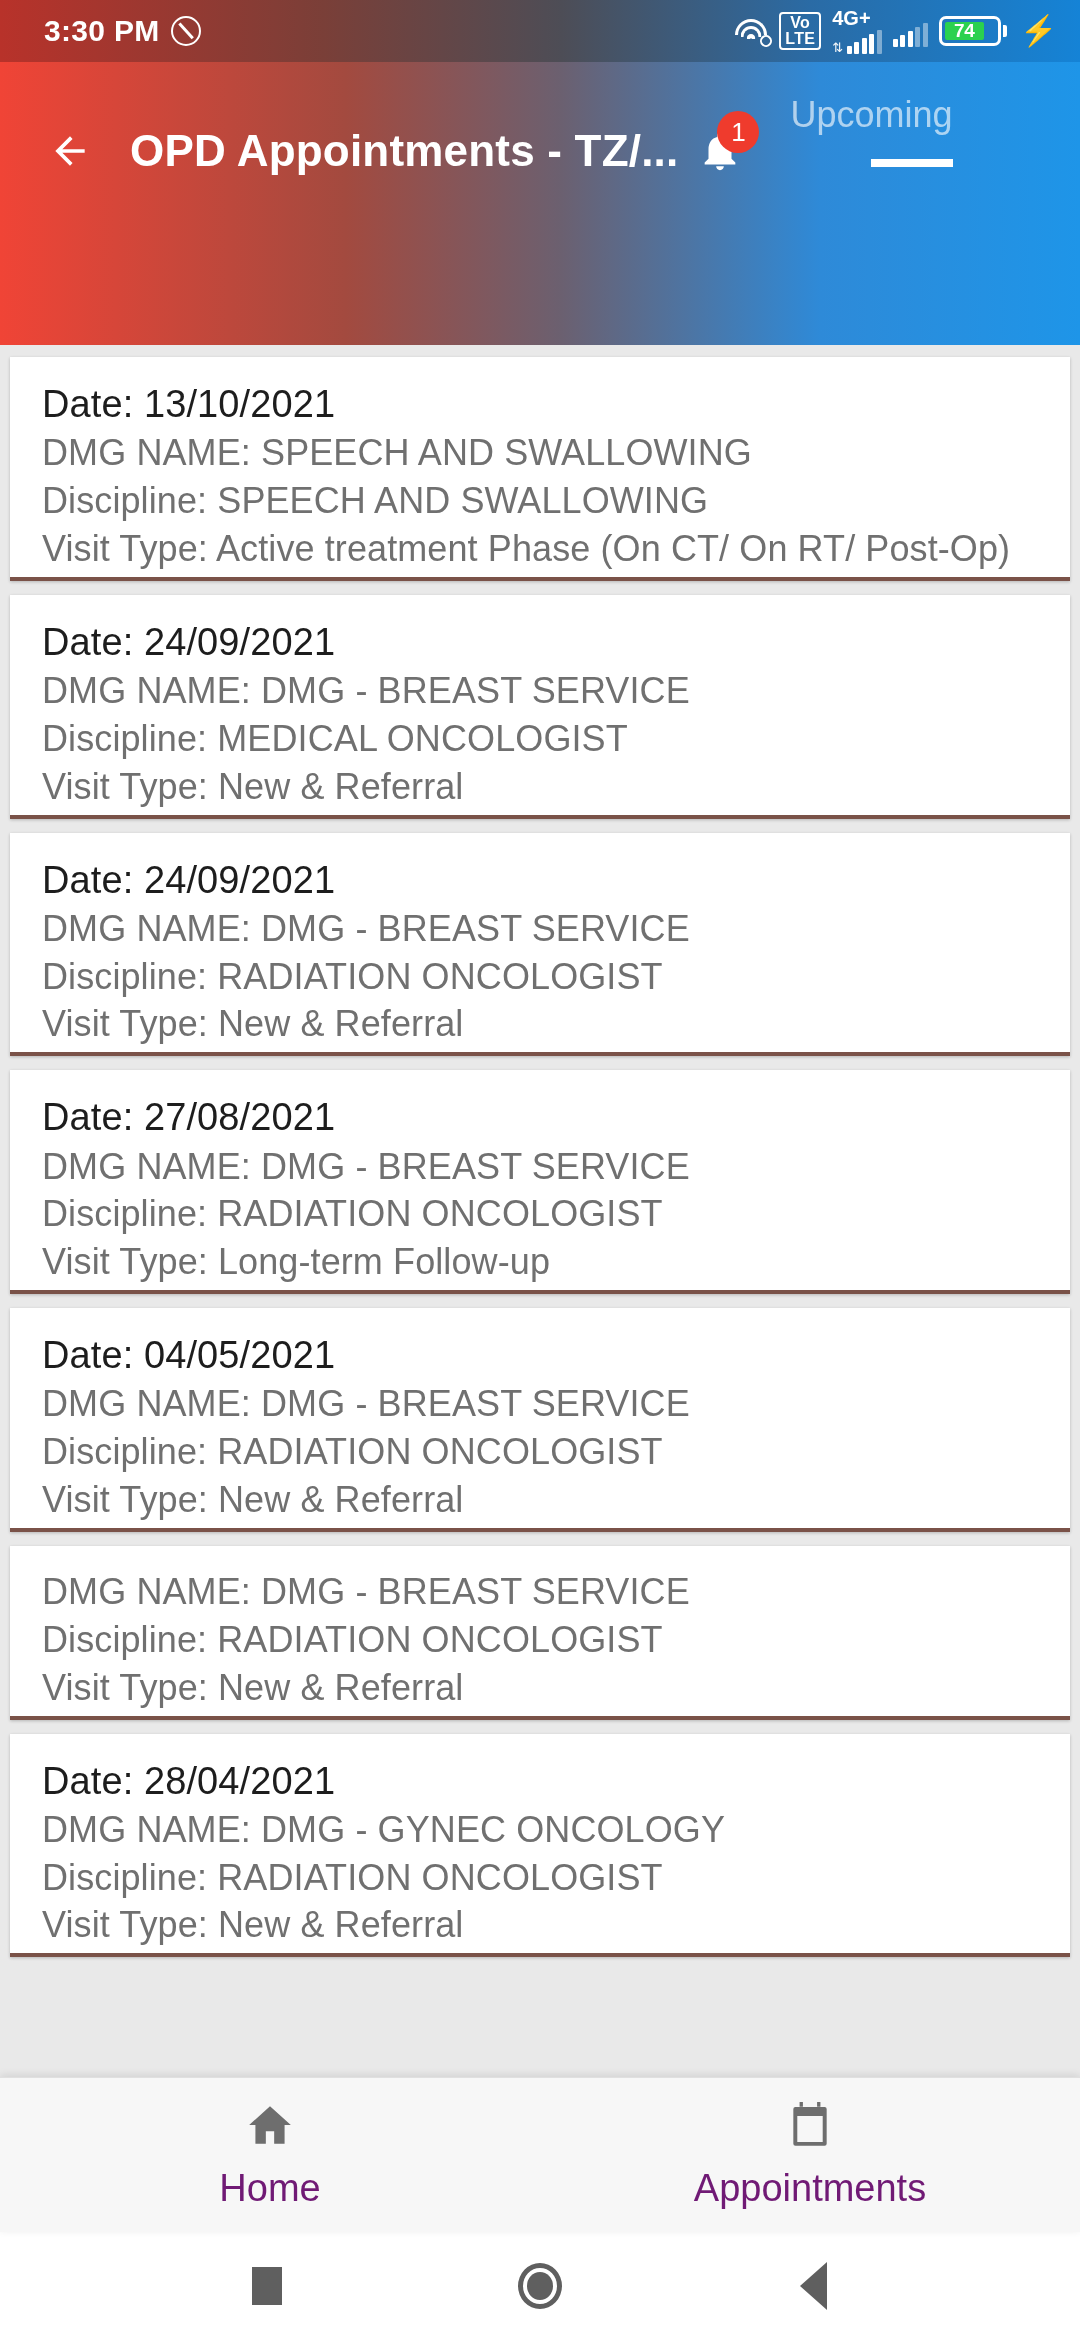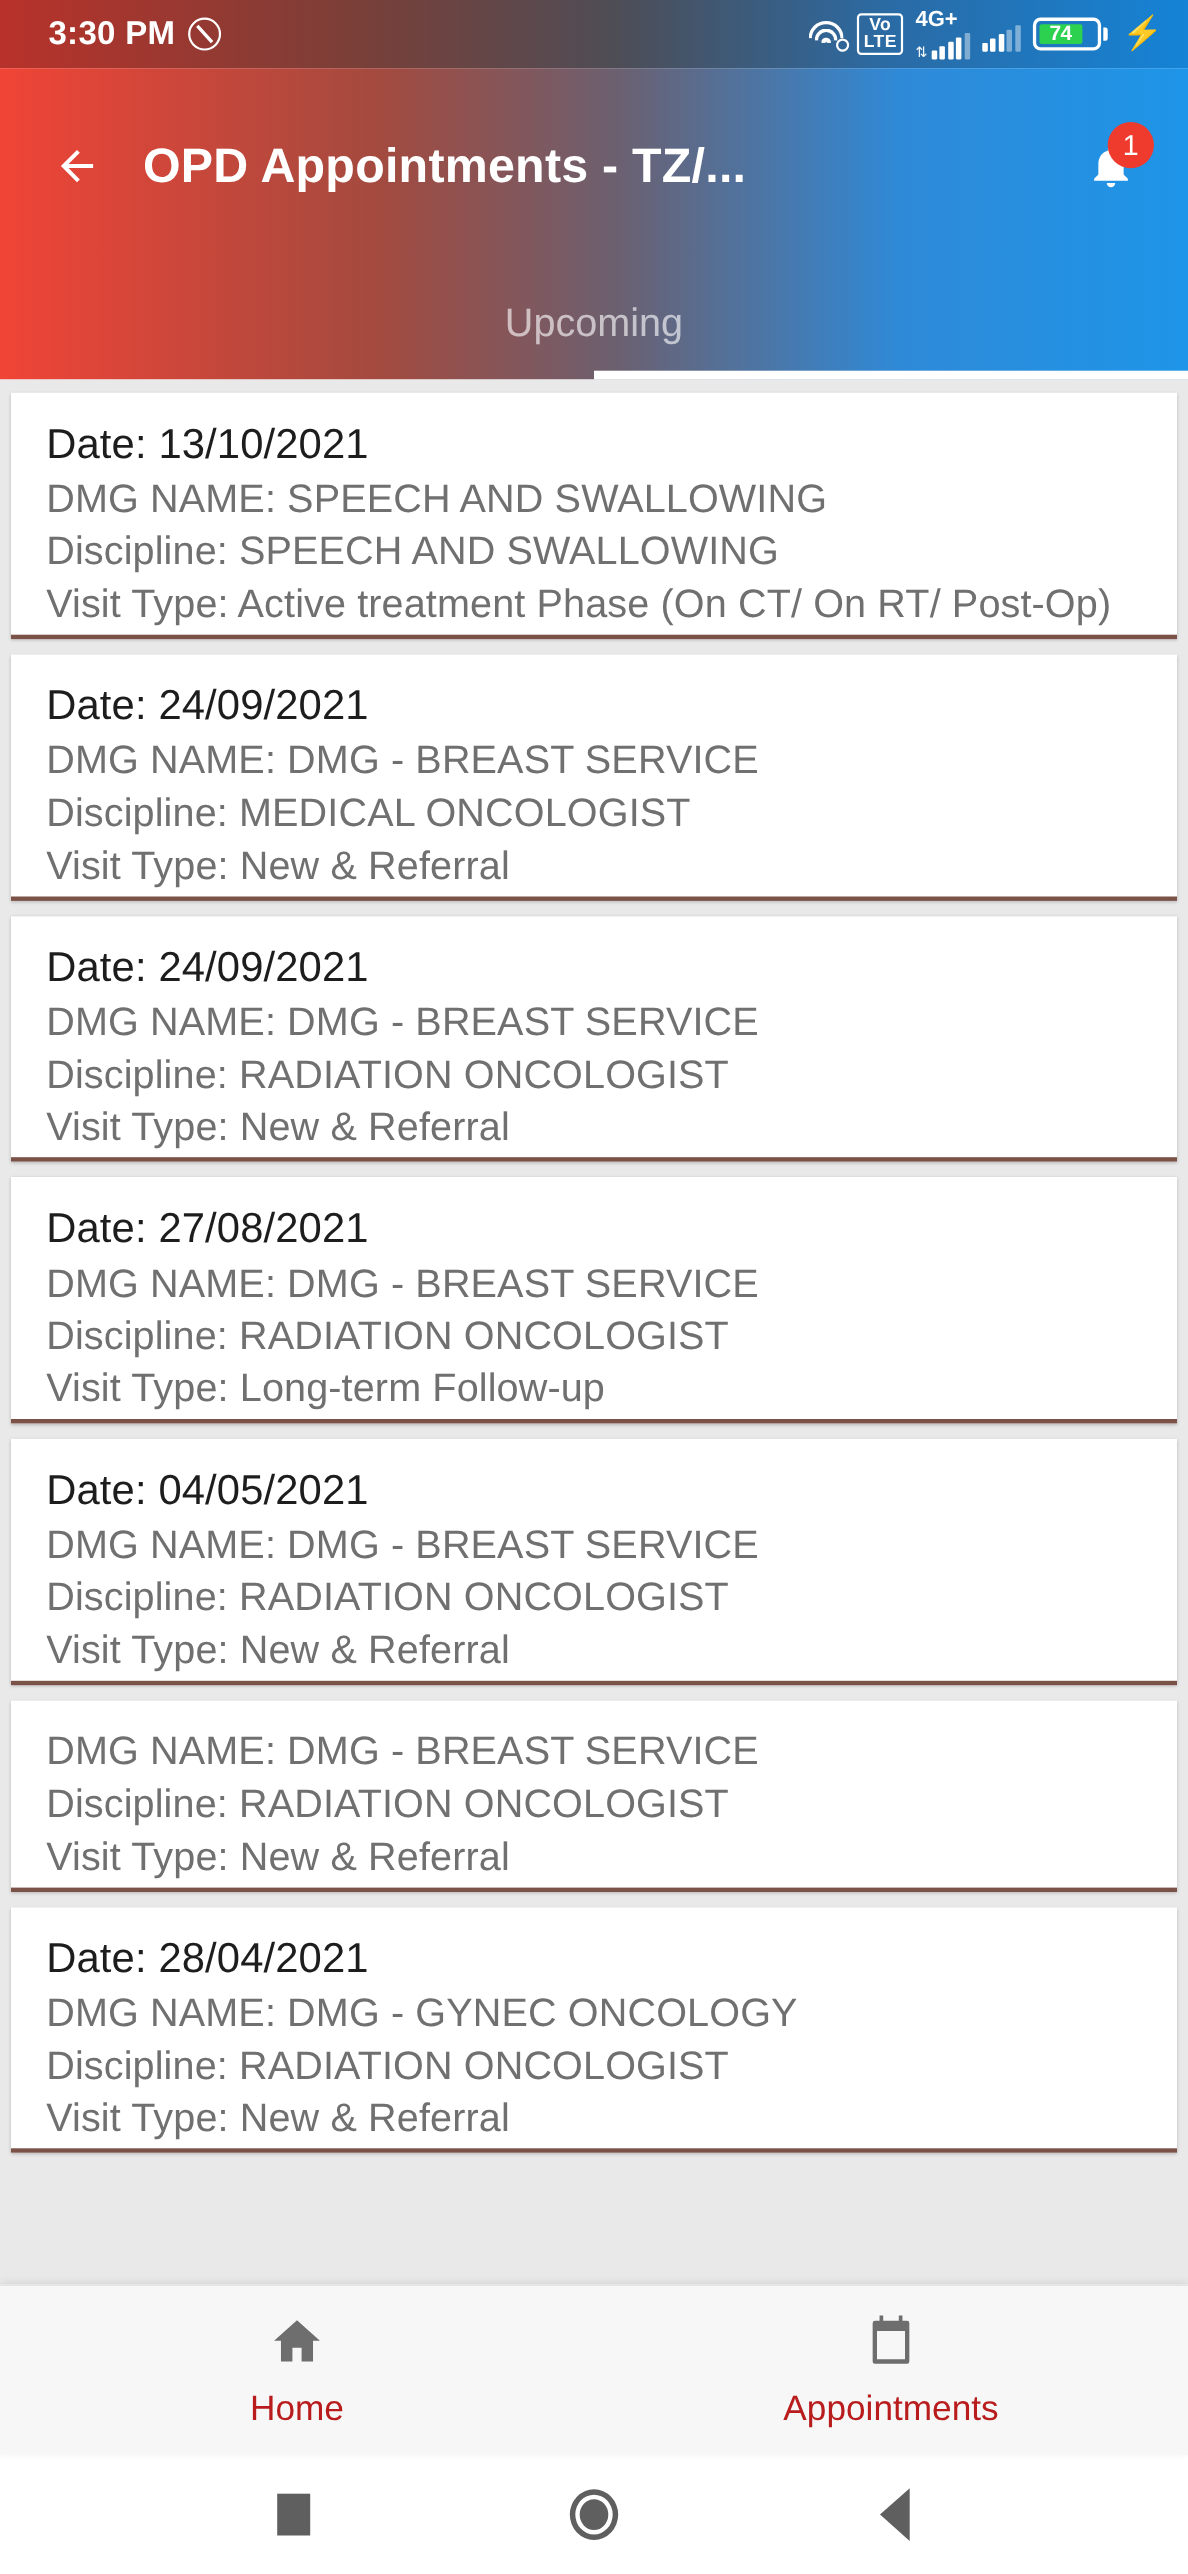--- a/index.html
+++ b/index.html
@@ -52,21 +52,21 @@
         display:flex; align-items:center; }
   .batt-fill { background:#2bd14f; height:100%; border-radius:2px; display:flex;
         align-items:center; justify-content:center; }
   .batt-pct { color:#fff; font-size:19px; font-weight:bold; letter-spacing:-0.5px; }
   .batt-cap { width:4px; height:12px; background:#fff; border-radius:0 2px 2px 0; margin-left:2px; }
   .bolt { color:#fff; font-size:30px; line-height:1; margin-left:3px; font-weight:bold; }
 
   
   .appbar-wrap {
     background:linear-gradient(to right, #f04436 0%, #a34a3f 32%, #6b6070 52%, #2e8ad8 76%, #1e95e8 100%);
-    flex:0 0 283px; display:flex; flex-direction:column; position:relative;
+    flex:0 0 283px; display:flex; flex-direction:row; position:relative;
   }
   .appbar { height:178px; display:flex; align-items:center; padding:0 28px 0 34px; position:relative; }
   .back-btn { width:72px; height:72px; display:flex; align-items:center; justify-content:center;
         flex:0 0 72px; cursor:pointer; }
   .back-btn svg { width:44px; height:44px; }
   .appbar-title { color:#fff; font-size:44px; font-weight:bold; margin-left:24px;
         white-space:nowrap; overflow:hidden; letter-spacing:0.2px; flex:1; }
   .bell-wrap { position:relative; width:84px; height:84px; display:flex; align-items:center;
         justify-content:center; flex:0 0 84px; cursor:pointer; }
   .bell-wrap svg { width:46px; height:46px; }
@@ -94,21 +94,21 @@
 
   
   .bottomnav {
     flex:0 0 155px; background:#f7f7f7; display:flex; align-items:center;
     border-top:1px solid #e0e0e0; box-shadow:0 -2px 8px rgba(0,0,0,0.10);
     position:relative; z-index:5;
   }
   .navitem { flex:1; display:flex; flex-direction:column; align-items:center;
         justify-content:center; gap:13px; cursor:pointer; }
   .navitem svg { width:50px; height:50px; fill:#6e6e6e; }
-  .navlabel { color:#b91c1c; font-size:32px; }
+  .navlabel { color:#701a75; font-size:38px; }
 
   
   .androidnav { flex:0 0 108px; background:#ffffff; display:flex; align-items:center;
         justify-content:space-around; padding:0 130px; }
   .an-btn { display:flex; align-items:center; justify-content:center; width:90px; height:90px;
         cursor:pointer; }
   .an-square { width:30px; height:38px; background:#5f5f5f; }
   .an-circle { width:44px; height:46px; border:5px solid #5f5f5f; border-radius:50%;
         display:flex; align-items:center; justify-content:center; }
   .an-circle i { width:26px; height:28px; background:#5f5f5f; border-radius:50%; display:block; }

